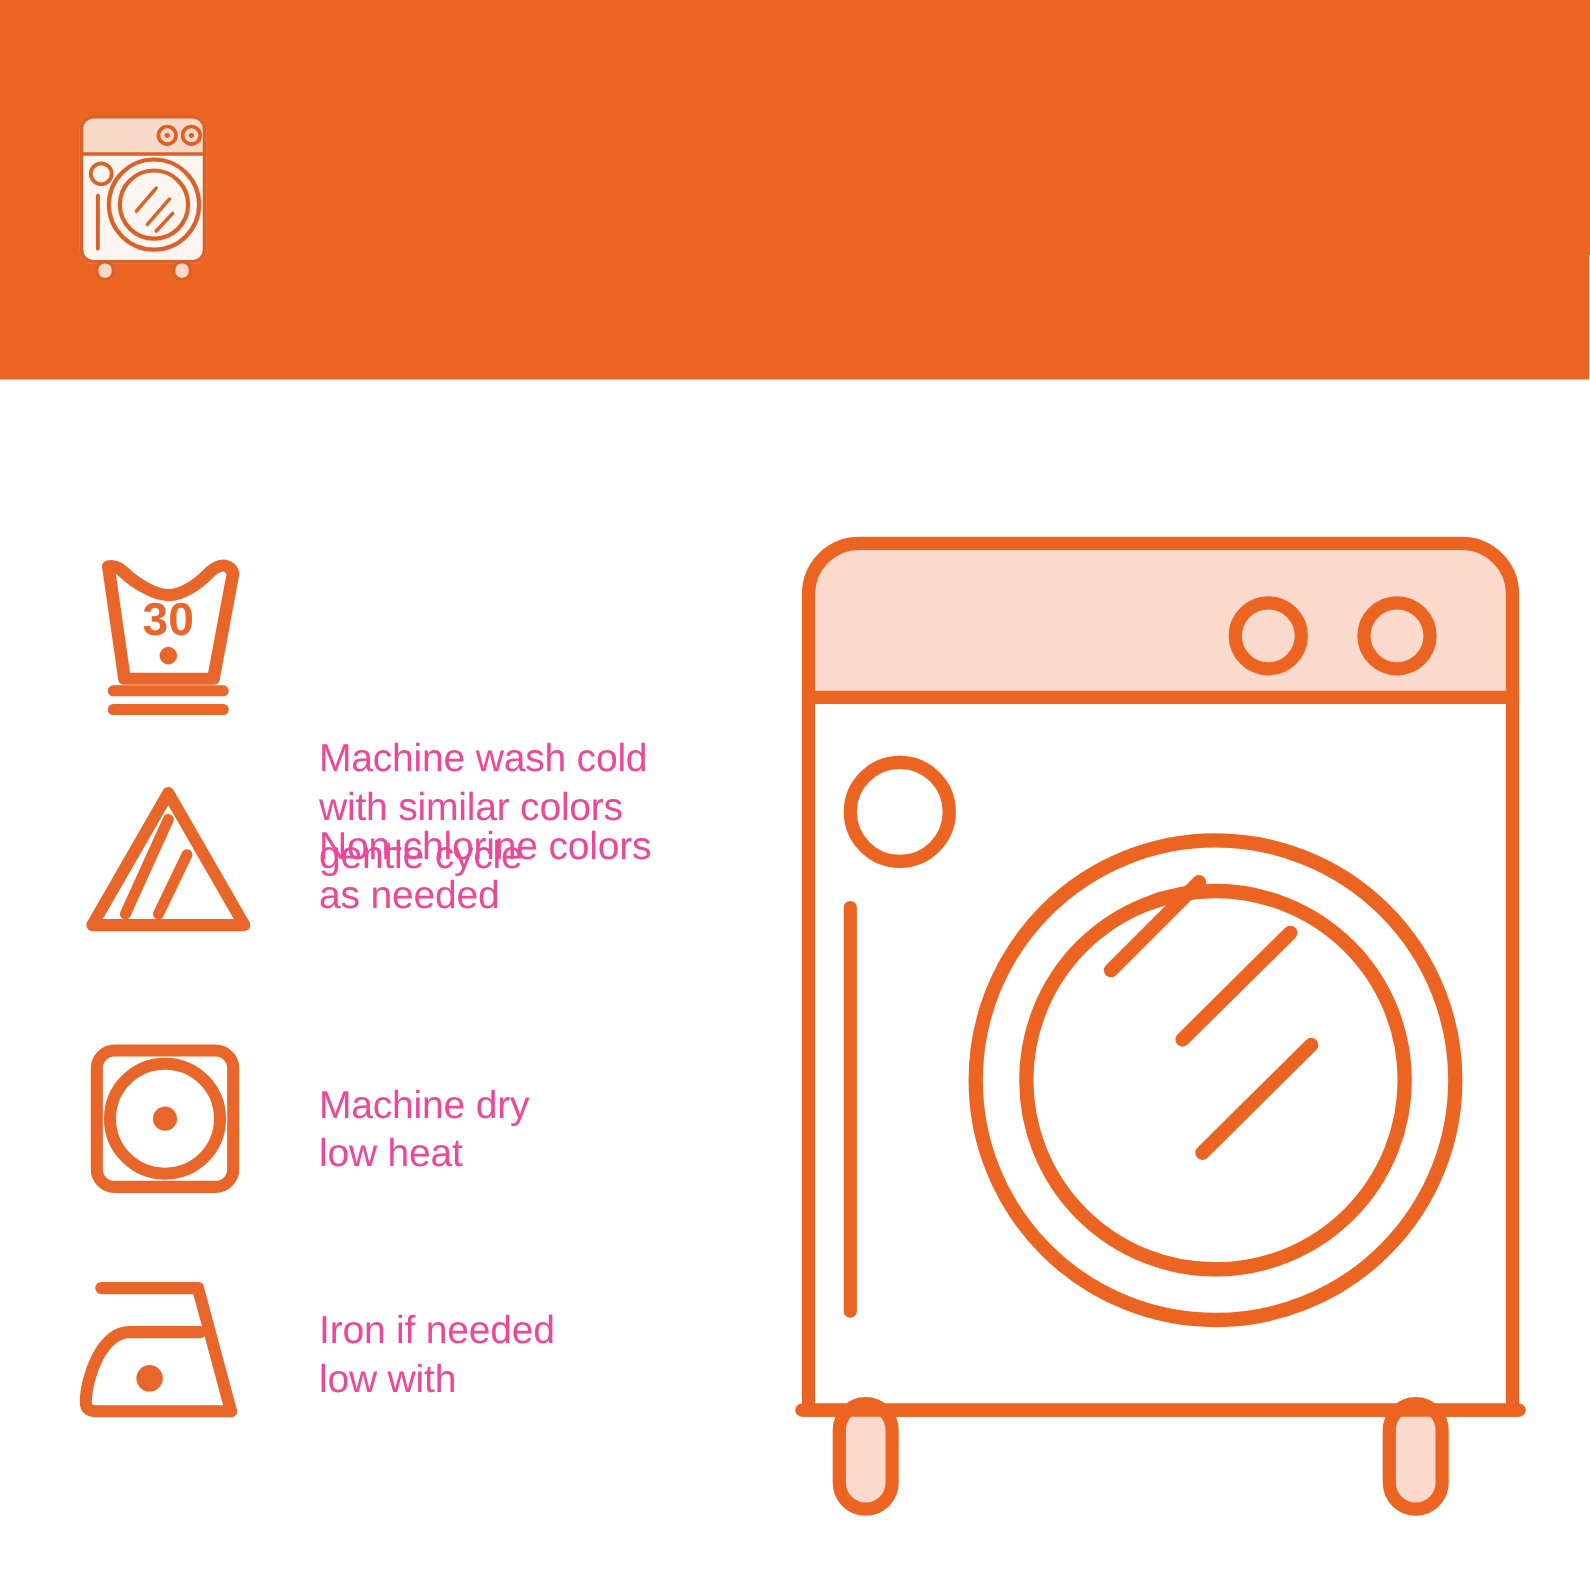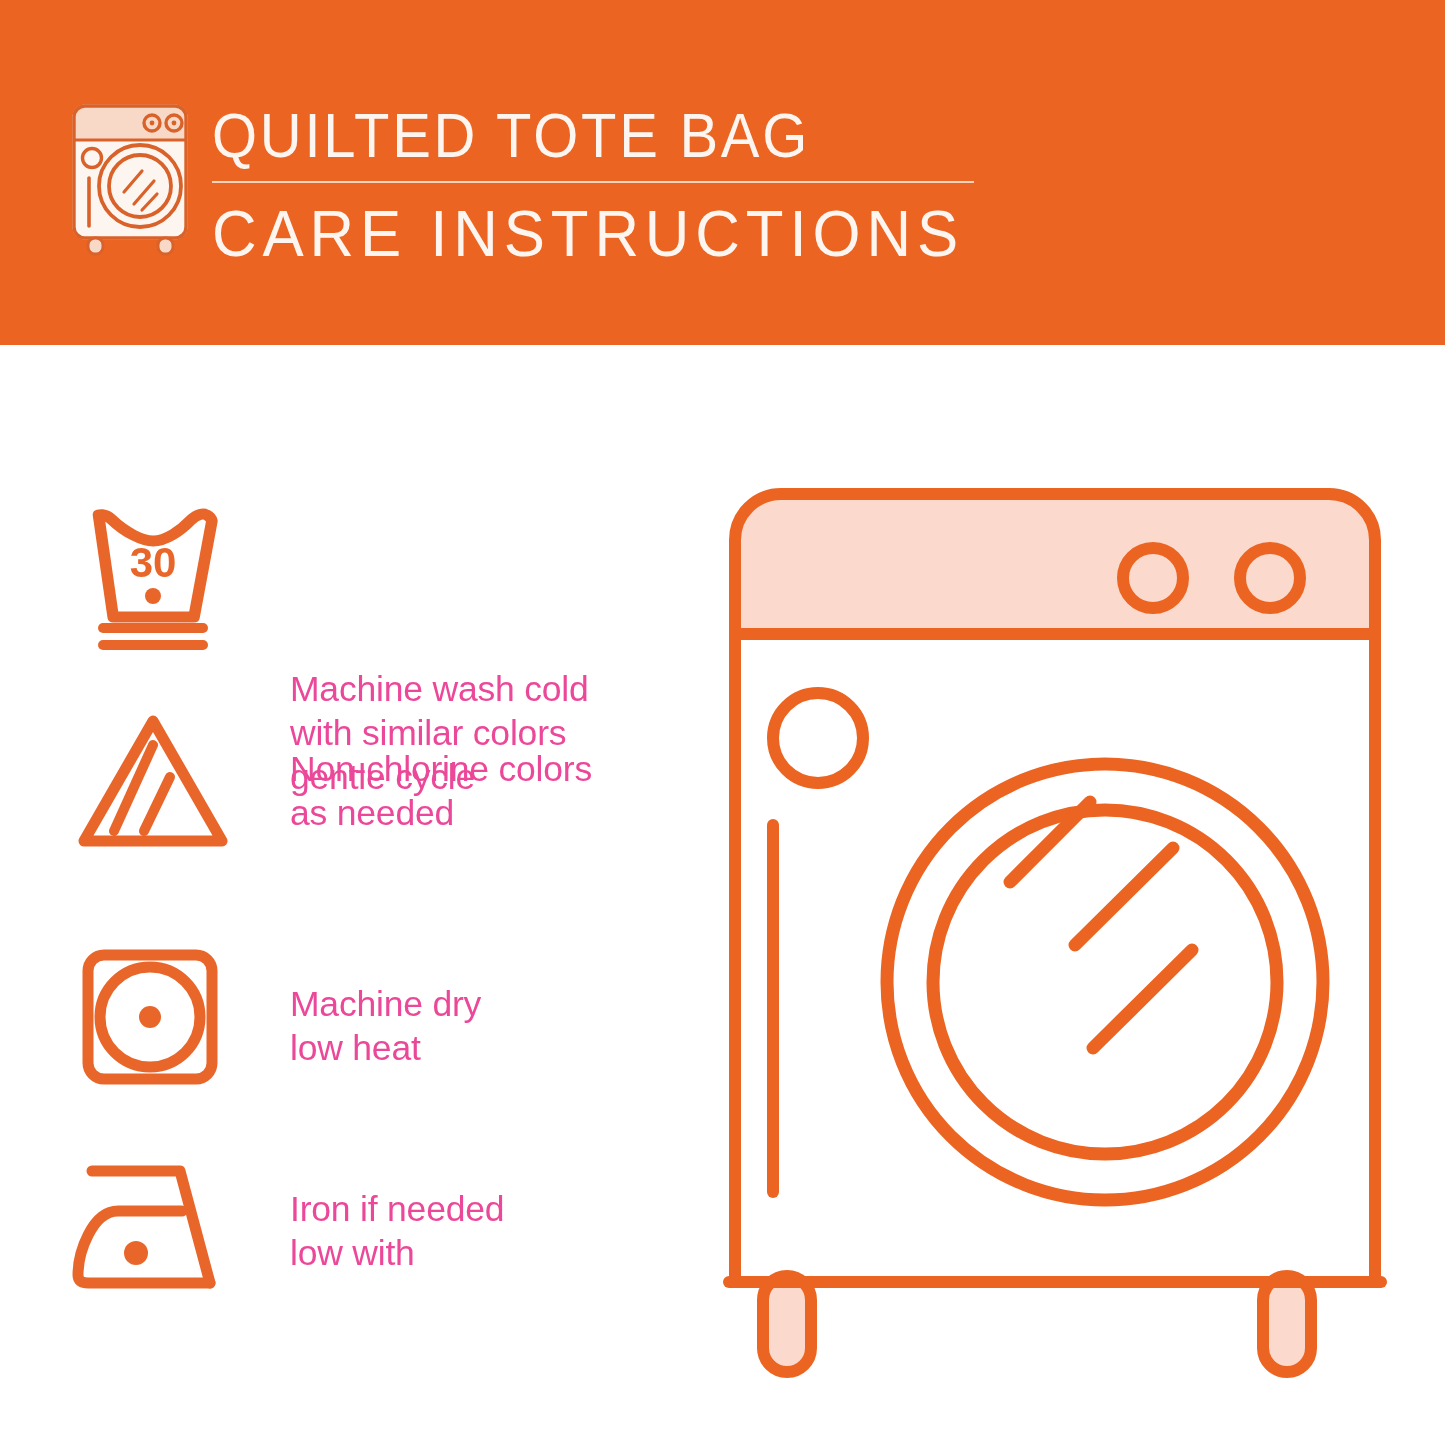--- a/index.html
+++ b/index.html
@@ -160,25 +160,20 @@
         <line x1="72" y1="106" x2="92" y2="83" stroke="#D9622A" stroke-width="3.2" stroke-linecap="round"></line>
         <line x1="80" y1="112" x2="95" y2="96" stroke="#D9622A" stroke-width="3.2" stroke-linecap="round"></line>
 
         <rect x="12" y="8" width="112" height="132" rx="11" ry="11" fill="none" stroke="#D9622A" stroke-width="3.4"></rect>
 
         <rect x="26" y="140" width="15" height="16" rx="7" ry="7" fill="#F8D8C6" stroke="#D9622A" stroke-width="3"></rect>
         <rect x="96" y="140" width="15" height="16" rx="7" ry="7" fill="#F8D8C6" stroke="#D9622A" stroke-width="3"></rect>
       </svg>
     </div>
 
-    <div id="header-text-block">
-      <div id="product-title">QUILTED TOTE BAG</div>
-      <div id="title-divider"></div>
-      <div id="care-heading">CARE INSTRUCTIONS</div>
-    </div>
   </div>
 
   <div id="instructions-list">
 
     <div class="instruction-row" id="row-wash">
       <div class="instruction-icon">
         <svg width="166" height="150" viewBox="0 0 166 150">
 
           <path d="M10 12 C10 12 16 10 22 16 C36 30 52 38 62 38 C74 38 88 28 98 17
                    C104 11 110 10 113 12 C117 14 118 18 118 18

